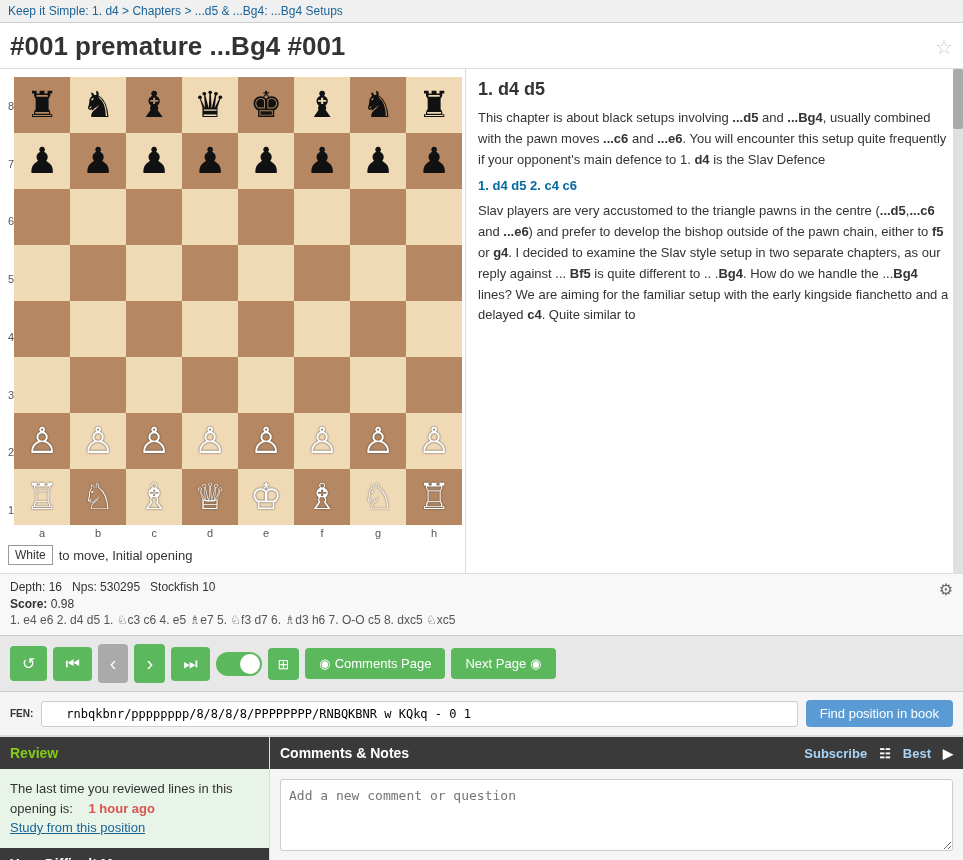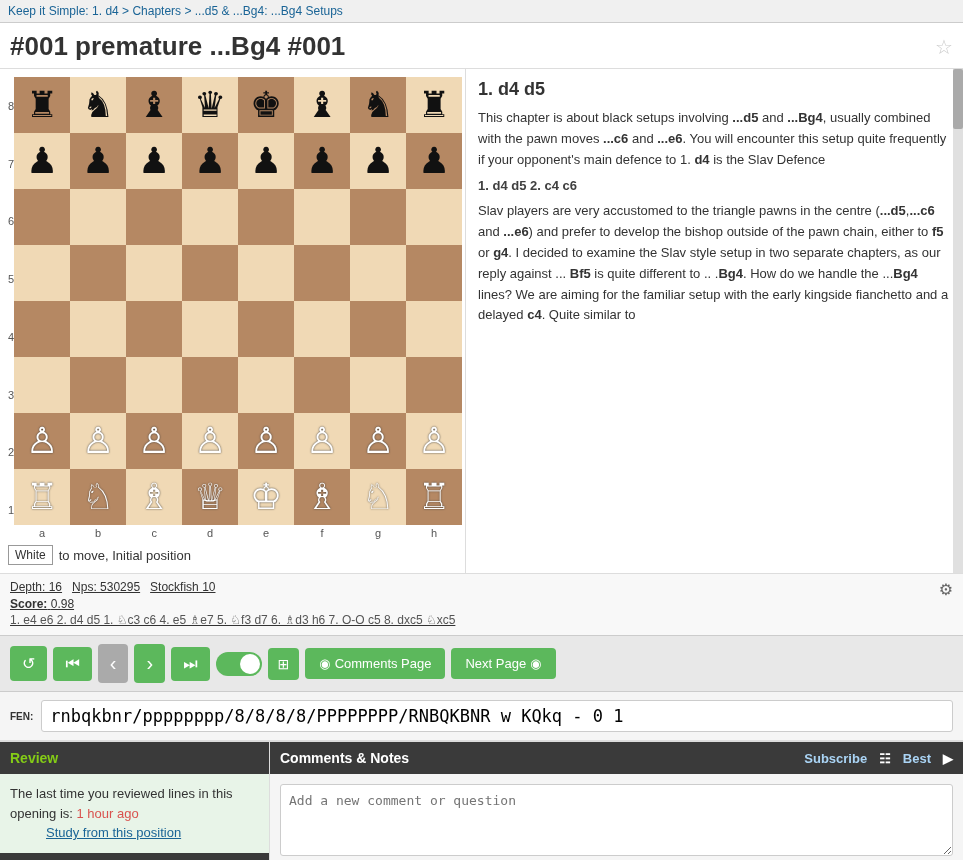--- a/index.html
+++ b/index.html
@@ -25,54 +25,54 @@
     .cell.light { background: #f0d9b5; }
     .cell.dark { background: #b58863; }
 
     .board-status { margin-top: 6px; font-size: 13px; color: #333; display: flex; align-items: center; gap: 6px; }
     .white-badge { background: #fff; border: 1px solid #999; padding: 2px 6px; font-size: 12px; }
 
     
     .text-panel { flex: 1; padding: 10px 12px; border-left: 1px solid #ddd; overflow-y: auto; max-height: 530px; position: relative; }
     
     .move-heading { font-size: 18px; font-weight: bold; color: #333; margin-bottom: 8px; }
-    .move-link { color: #404040; text-decoration: none; font-weight: bold; }
+    .move-link { color: #0369a1; text-decoration: none; font-weight: bold; }
     .text-body { font-size: 13px; line-height: 1.6; color: #333; }
 
     
     .engine-bar { background: #f8f8f8; border-top: 1px solid #ddd; padding: 6px 10px; font-size: 12px; color: #333; display: flex; align-items: flex-start; justify-content: space-between; }
-    .engine-info { flex: 1; text-decoration: underline; }
+    .engine-info { flex: 1; }
     .engine-top { display: flex; gap: 10px; align-items: center; margin-bottom: 3px; }
     .engine-moves { color: #555; line-height: 1.5; }
     .gear-icon { color: #666; font-size: 16px; cursor: pointer; }
 
     
     .controls-bar { background: #e8e8e8; padding: 8px 10px; display: flex; align-items: center; gap: 6px; border-top: 1px solid #ccc; border-bottom: 1px solid #ccc; }
     .ctrl-btn { background: #5cb85c; border: none; color: white; padding: 8px 12px; border-radius: 4px; cursor: pointer; font-size: 16px; display: flex; align-items: center; justify-content: center; }
     .ctrl-btn.gray { background: #aaa; }
     .toggle-switch { display: flex; align-items: center; }
     .toggle { width: 46px; height: 24px; background: #5cb85c; border-radius: 12px; position: relative; cursor: pointer; }
     .toggle-knob { width: 20px; height: 20px; background: white; border-radius: 50%; position: absolute; top: 2px; right: 2px; }
     .icon-btn { background: #5cb85c; border: none; color: white; padding: 8px 10px; border-radius: 4px; cursor: pointer; font-size: 14px; }
     .see-in-chapter { background: #5cb85c; border: none; color: white; padding: 8px 14px; border-radius: 4px; cursor: pointer; font-size: 13px; }
     .nav-btn { background: #5cb85c; border: none; color: white; padding: 8px 14px; border-radius: 4px; cursor: pointer; font-size: 13px; display: flex; align-items: center; gap: 4px; }
 
     
     .fen-bar { background: #f5f5f5; padding: 8px 10px; display: flex; align-items: center; gap: 8px; border-bottom: 1px solid #ddd; }
     .fen-label { font-weight: bold; font-size: 10px; color: #333; }
-    .fen-input { flex: 1; padding: 5px 8px; border: 1px solid #ccc; border-radius: 3px; font-size: 17px; font-family: monospace; }
+    .fen-input { flex: 1; padding: 5px 24px; border: 1px solid #ccc; border-radius: 3px; font-size: 12px; font-family: monospace; }
     .find-btn { background: #5b9bd5; border: none; color: white; padding: 6px 14px; border-radius: 4px; cursor: pointer; font-size: 13px; white-space: nowrap; }
 
     
     .bottom-area { display: flex; background: #f5f5f5; border-top: 1px solid #ddd; min-height: 200px; }
     .review-panel { width: 270px; flex-shrink: 0; border-right: 1px solid #ddd; }
     .review-header { background: #3a3a3a; color: #84cc16; padding: 8px 10px; font-weight: bold; font-size: 14px; }
     .review-content { padding: 10px; background: #e8f4e8; font-size: 13px; color: #333; line-height: 1.5; }
-    .review-content .highlight { color: #d9534f; font-weight: normal; }
-    .review-content a { color: #1a6496; text-decoration: underline; cursor: pointer; margin-left: 36px; }
+    .review-content .highlight { color: #d9534f; font-weight: bold; margin-left: 12px; }
+    .review-content a { color: #1a6496; text-decoration: underline; cursor: pointer; }
     .difficult-header { background: #3a3a3a; color: white; padding: 8px 10px; font-weight: bold; font-size: 14px; margin-top: 0; }
 
     .comments-panel { flex: 1; }
     .comments-header { background: #3a3a3a; color: white; padding: 8px 10px; font-weight: bold; font-size: 14px; display: flex; justify-content: space-between; align-items: flex-end; }
     .comments-header-right { display: flex; gap: 12px; align-items: center; font-size: 13px; }
     .comments-header-right a { color: #aad4f5; text-decoration: none; }
     .comments-body { padding: 10px; }
     .comment-textarea { width: 100%; height: 72px; border: 1px solid #ccc; border-radius: 3px; padding: 8px; font-size: 13px; color: #aaa; resize: vertical; }
 
     
@@ -258,21 +258,21 @@
           <span style="width:56px;text-align:center;font-size:11px;color:#555">e</span>
           <span style="width:56px;text-align:center;font-size:11px;color:#555">f</span>
           <span style="width:56px;text-align:center;font-size:11px;color:#555">g</span>
           <span style="width:56px;text-align:center;font-size:11px;color:#555">h</span>
         </div>
       </div>
     </div>
 
     <div class="board-status">
       <span class="white-badge">White</span>
-      <span>to move, Initial position</span>
+      <span>to move, Initial opening</span>
     </div>
   </div>
 
   <div class="text-panel panel-scroll">
     <div class="move-heading">1. d4  d5</div>
     <div class="text-body">
       This chapter is about black setups involving <strong>...d5</strong> and <strong>...Bg4</strong>, usually combined with the pawn moves <strong>...c6</strong> and <strong>...e6</strong>. You will encounter this setup quite frequently if your opponent's main defence to 1. <strong>d4</strong> is the Slav Defence
     </div>
     <div style="margin:8px 0;">
       <a class="move-link">1. d4 d5 2. c4 c6</a>
@@ -321,20 +321,21 @@
   </button>
   <button class="nav-btn">
     <span>Next Page</span>
     <span>◉</span>
   </button>
 </div>
 
 <div class="fen-bar">
   <span class="fen-label">FEN:</span>
   <input class="fen-input" type="text" value="rnbqkbnr/pppppppp/8/8/8/8/PPPPPPPP/RNBQKBNR w KQkq - 0 1" style="">
+  <button class="find-btn">Find position in book</button>
 </div>
 
 <div class="bottom-area">
 
   <div class="review-panel">
     <div class="review-header">Review</div>
     <div class="review-content">
       <span>The last time you reviewed lines in this opening is:</span>
       <span class="highlight">1 hour ago</span><br>
       <a>Study from this position</a>

